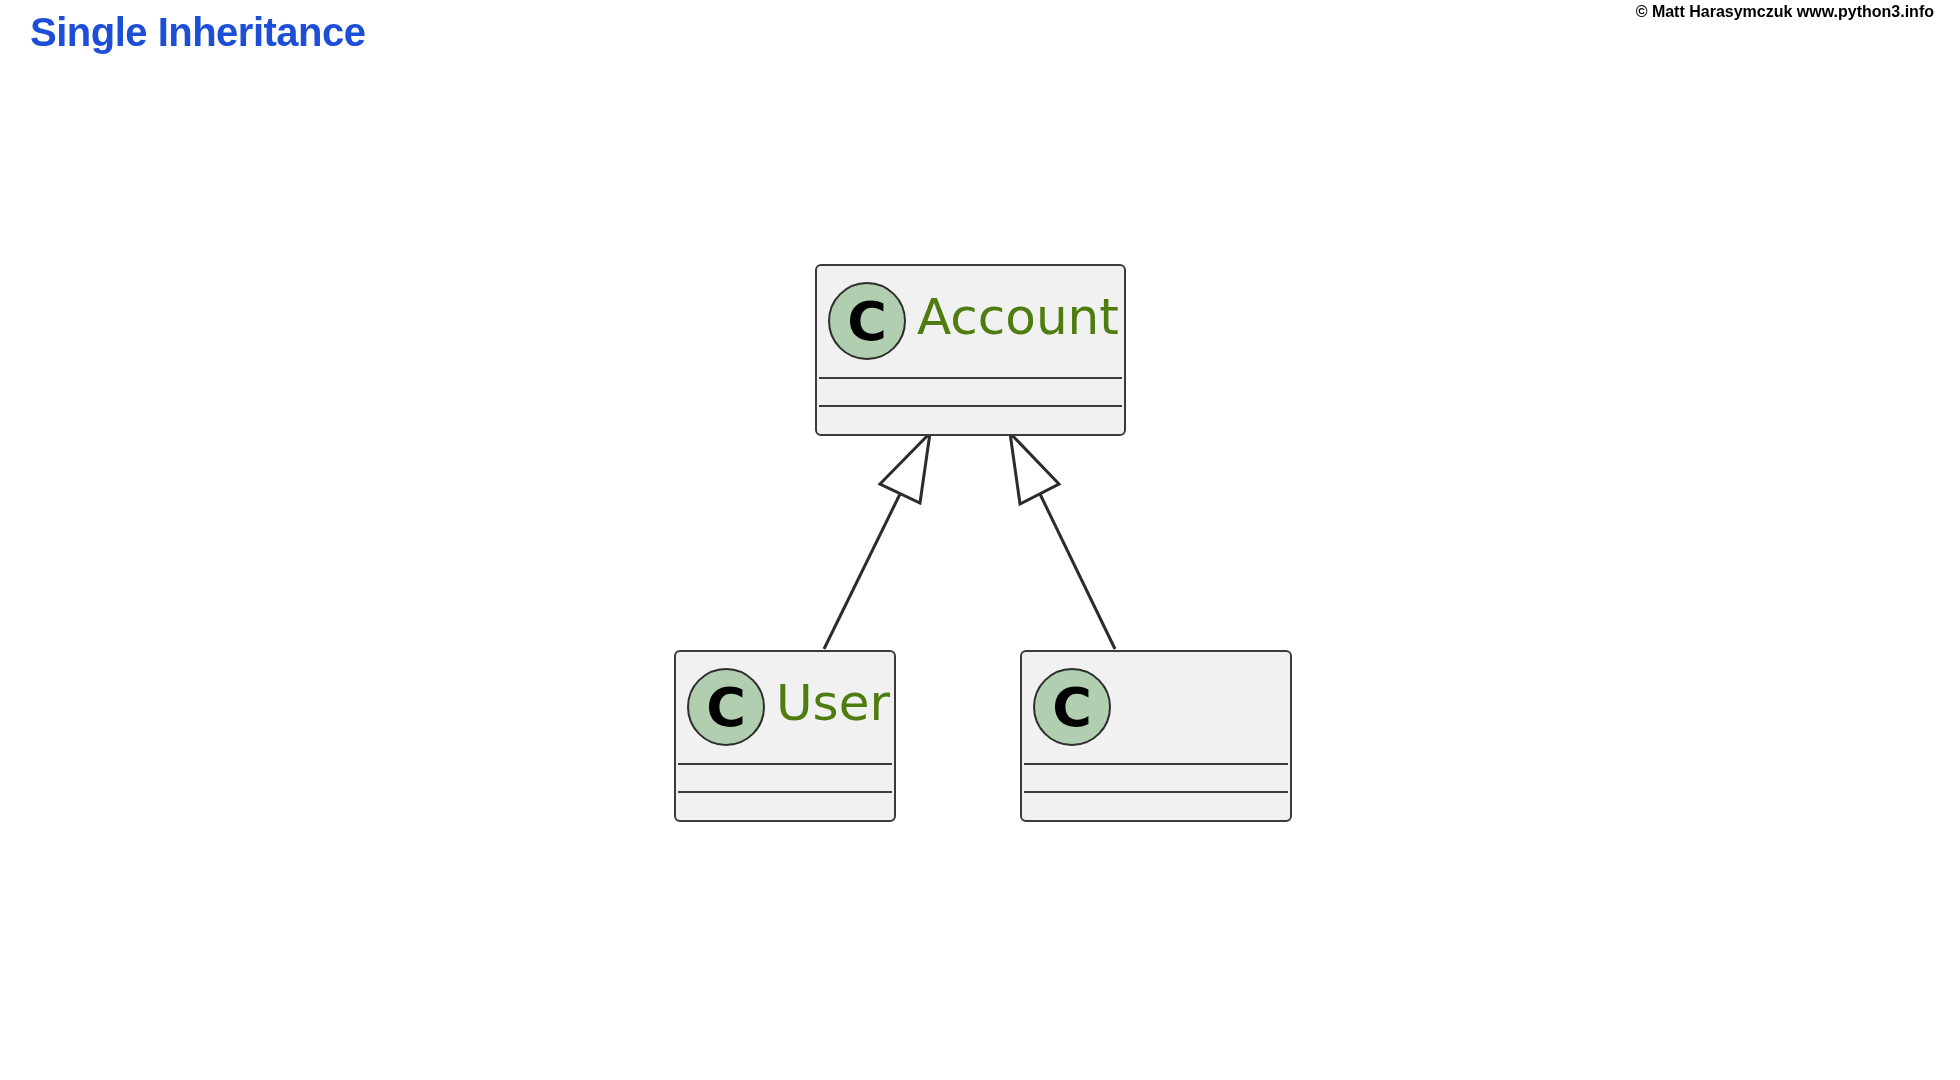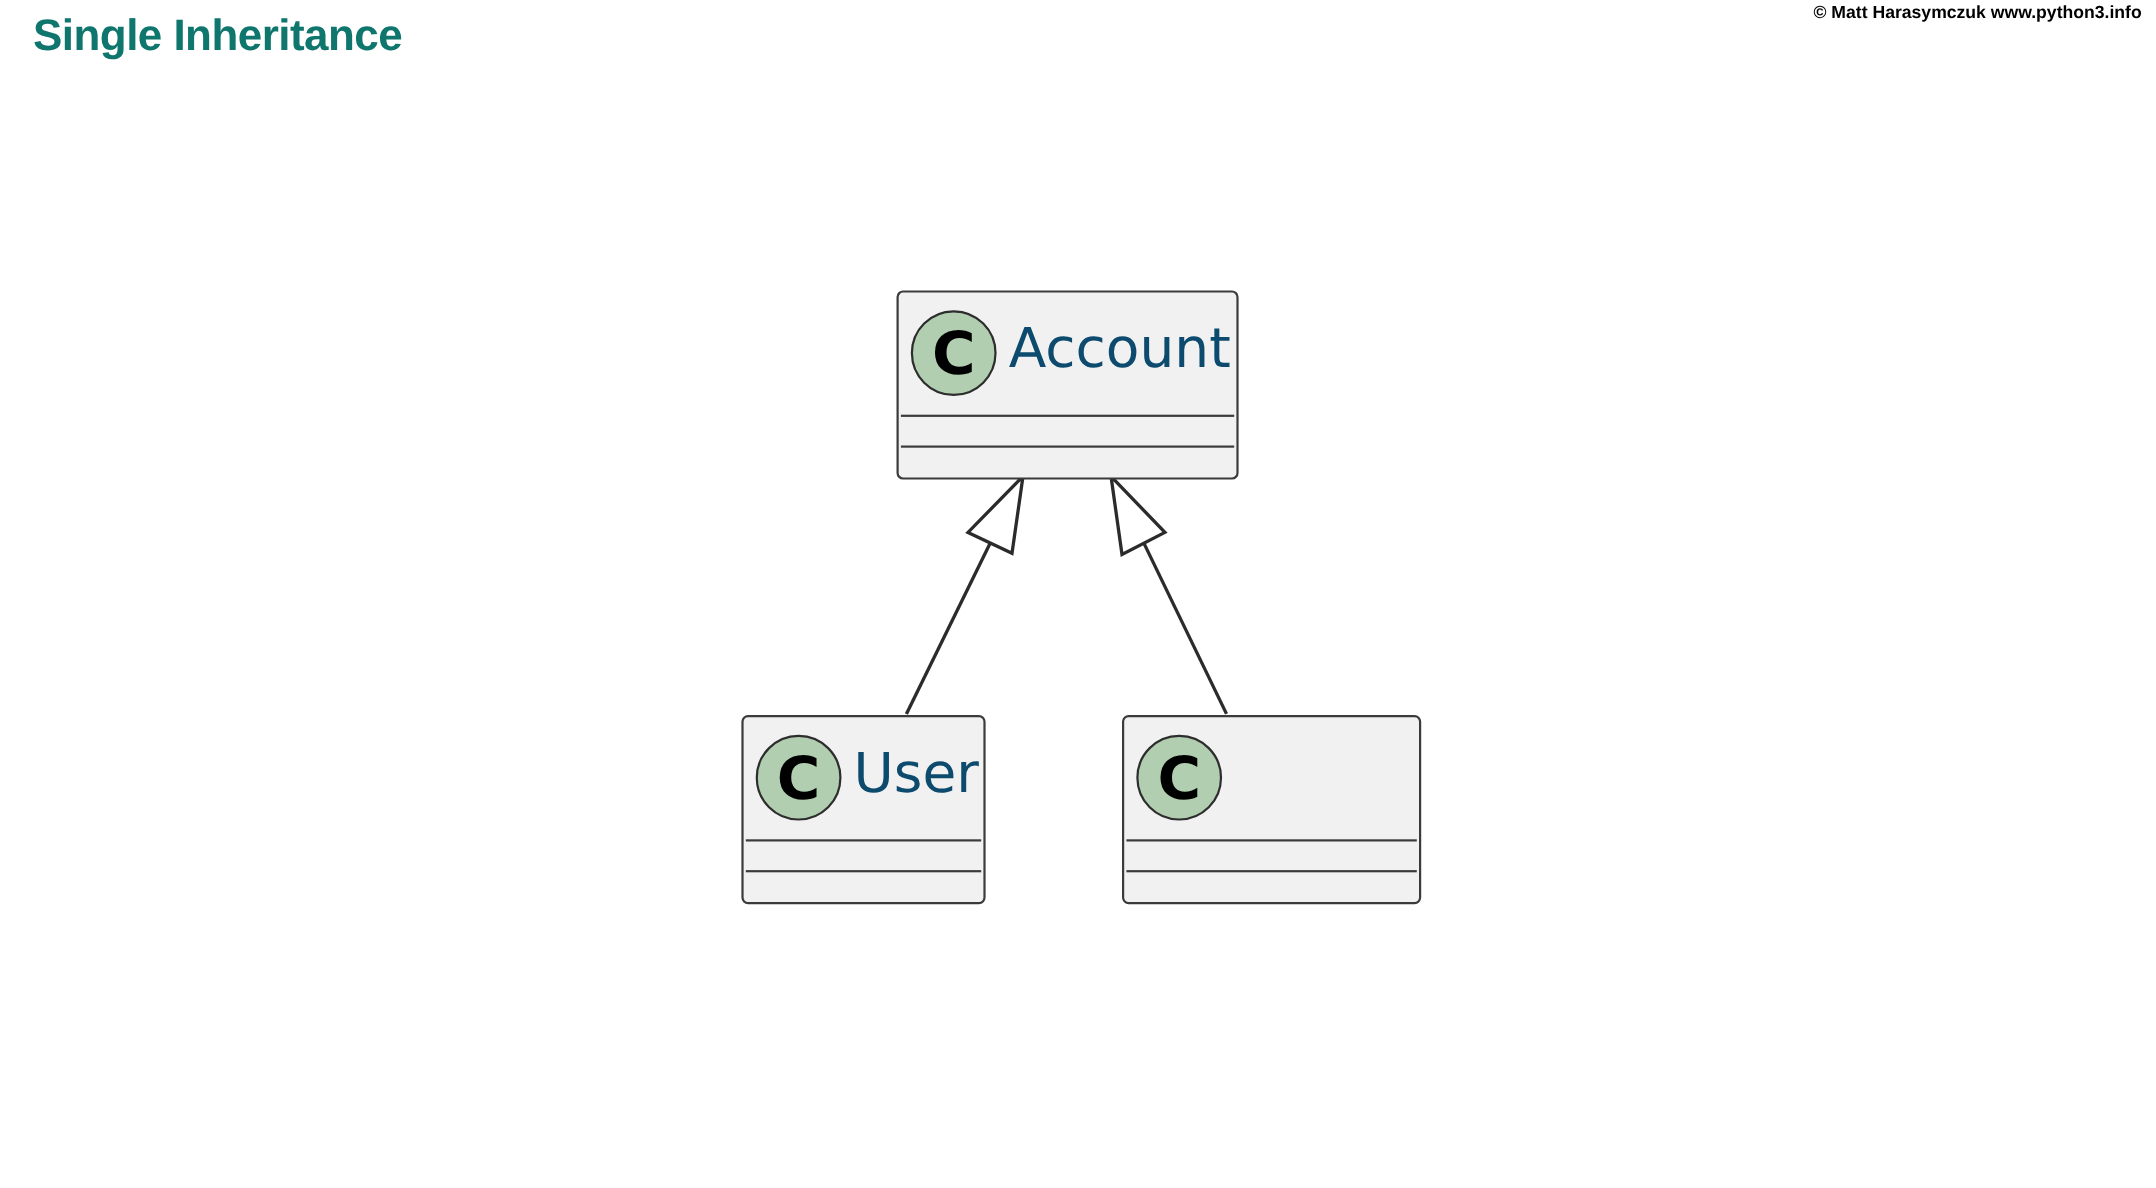--- a/index.html
+++ b/index.html
@@ -1,22 +1,22 @@
 <!DOCTYPE html>
 <html><head>
 <meta charset="utf-8">
 <style>
   html,body{margin:0;padding:0;background:#ffffff;}
   body{width:1960px;height:1080px;position:relative;overflow:hidden;font-family:"Liberation Sans",sans-serif;}
-  .title{position:absolute;left:30px;top:10px;font-size:40px;font-weight:bold;color:#0f766e;letter-spacing:-0.5px;}
-  .copyright{position:absolute;right:13px;top:3px;font-size:16px;font-weight:bold;color:#000;}
+  .title{position:absolute;left:30px;top:10px;font-size:40px;font-weight:bold;color:#1d4ed8;letter-spacing:-0.5px;}
+  .copyright{position:absolute;right:26px;top:3px;font-size:16px;font-weight:bold;color:#000;}
   .cls{position:absolute;background:#f1f1f1;border:2px solid #3b3b3b;border-radius:6px;box-sizing:border-box;}
   .cls .head{position:absolute;left:0;right:0;top:0;height:113px;}
   .cls .badge{position:absolute;left:11px;top:16px;width:78px;height:78px;border-radius:50%;background:#b1cfb0;border:2px solid #2d2d2d;box-sizing:border-box;display:flex;align-items:center;justify-content:center;font-family:"DejaVu Sans",sans-serif;font-weight:bold;font-size:54px;color:#000;}
-  .cls .name{position:absolute;left:100px;top:22px;font-family:"DejaVu Sans",sans-serif;font-size:50px;color:#0c4a6e;white-space:nowrap;}
+  .cls .name{position:absolute;left:100px;top:22px;font-family:"DejaVu Sans",sans-serif;font-size:50px;color:#4d7c0f;white-space:nowrap;}
   .cls .sep1{position:absolute;left:2px;right:2px;top:111px;height:2px;background:#3b3b3b;}
   .cls .sep2{position:absolute;left:2px;right:2px;top:139px;height:2px;background:#3b3b3b;}
   svg.edges{position:absolute;left:0;top:0;}
 </style>
 </head>
 <body>
 
 <div class="title">Single Inheritance</div>
 <div class="copyright">© Matt Harasymczuk www.python3.info</div>
 

